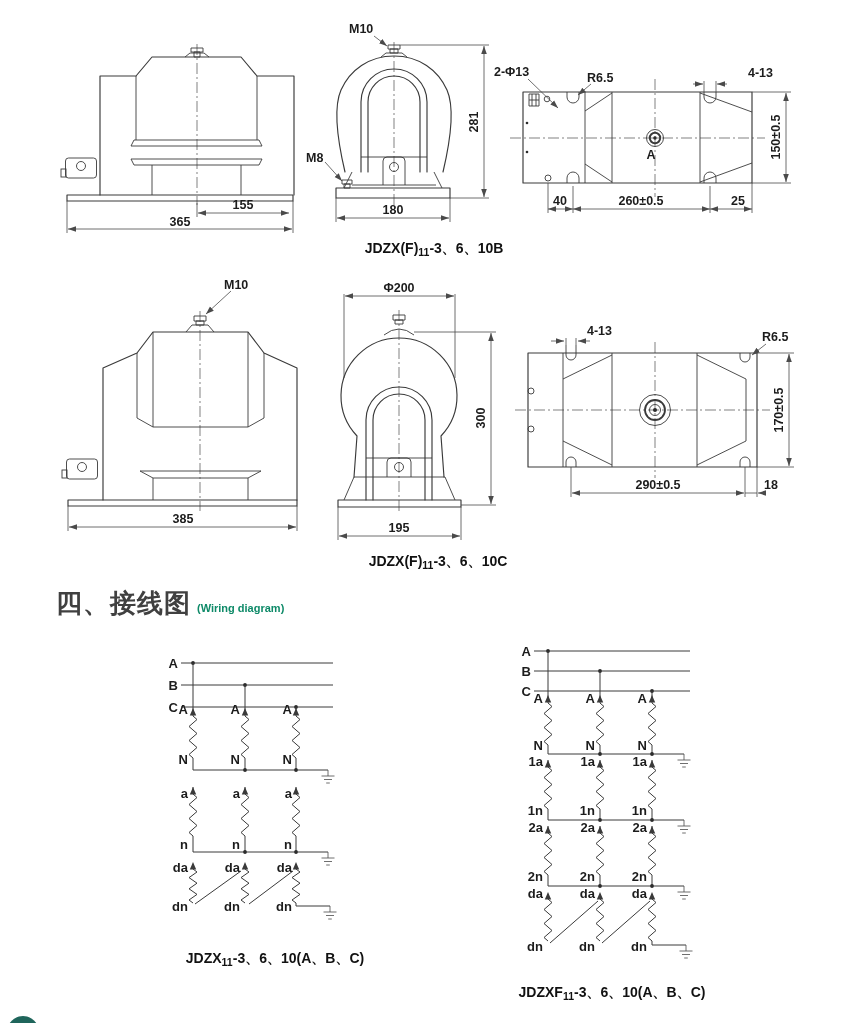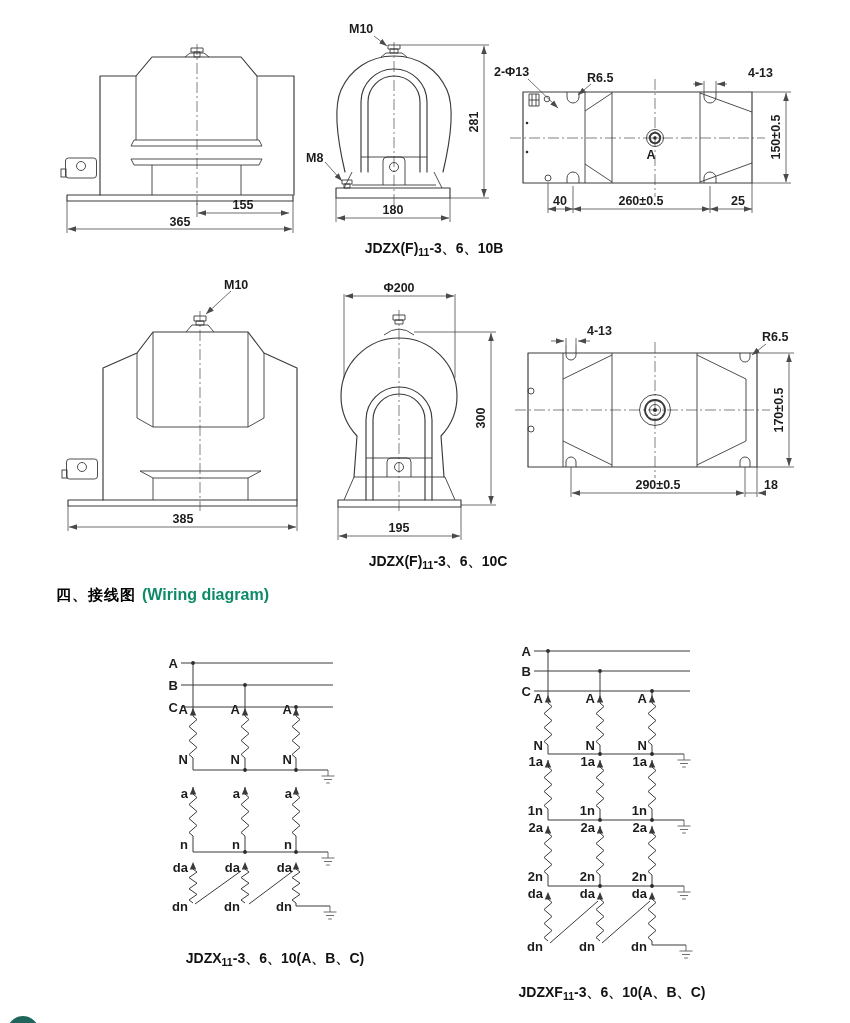--- a/index.html
+++ b/index.html
@@ -12,22 +12,22 @@
   .cl{stroke:#4a4a4a;stroke-width:.7;stroke-dasharray:11 3 2 3;fill:none;}
   .wl{stroke:#3a3a3a;stroke-width:1;fill:none;}
   .dt{font-size:12.5px;font-weight:600;fill:#1c1c1c;}
   .cap{font-size:14px;font-weight:700;fill:#111;}
   .sub{font-size:10.5px;}
   .wt{font-size:13px;font-weight:600;fill:#1c1c1c;}
   .am{text-anchor:middle;} .ae{text-anchor:end;}
   .jd{fill:#2b2b2b;stroke:none;}
   .tf{fill:#3a3a3a;stroke:none;}
   #heading{position:absolute;left:56px;top:586px;white-space:nowrap;}
-  #heading .zh{color:#000000;font-size:15px;font-weight:700;letter-spacing:1px;}
-  #heading .en{color:#0e8a68;font-size:16px;font-weight:600;margin-left:6px;}
+  #heading .zh{color:#404040;font-size:26px;font-weight:700;letter-spacing:1px;}
+  #heading .en{color:#0e8a68;font-size:11px;font-weight:600;margin-left:6px;}
   #corner-dot{position:absolute;left:7px;top:1016px;width:32px;height:32px;border-radius:50%;background:#1f655b;}
 </style>
 </head>
 <body>
 
 <div id="page">
 
 <svg width="850" height="1023" viewBox="0 0 850 1023">
   <defs>
     <marker id="ar" viewBox="0 0 10 10" refX="10" refY="5" markerWidth="10" markerHeight="10" orient="auto-start-reverse">

